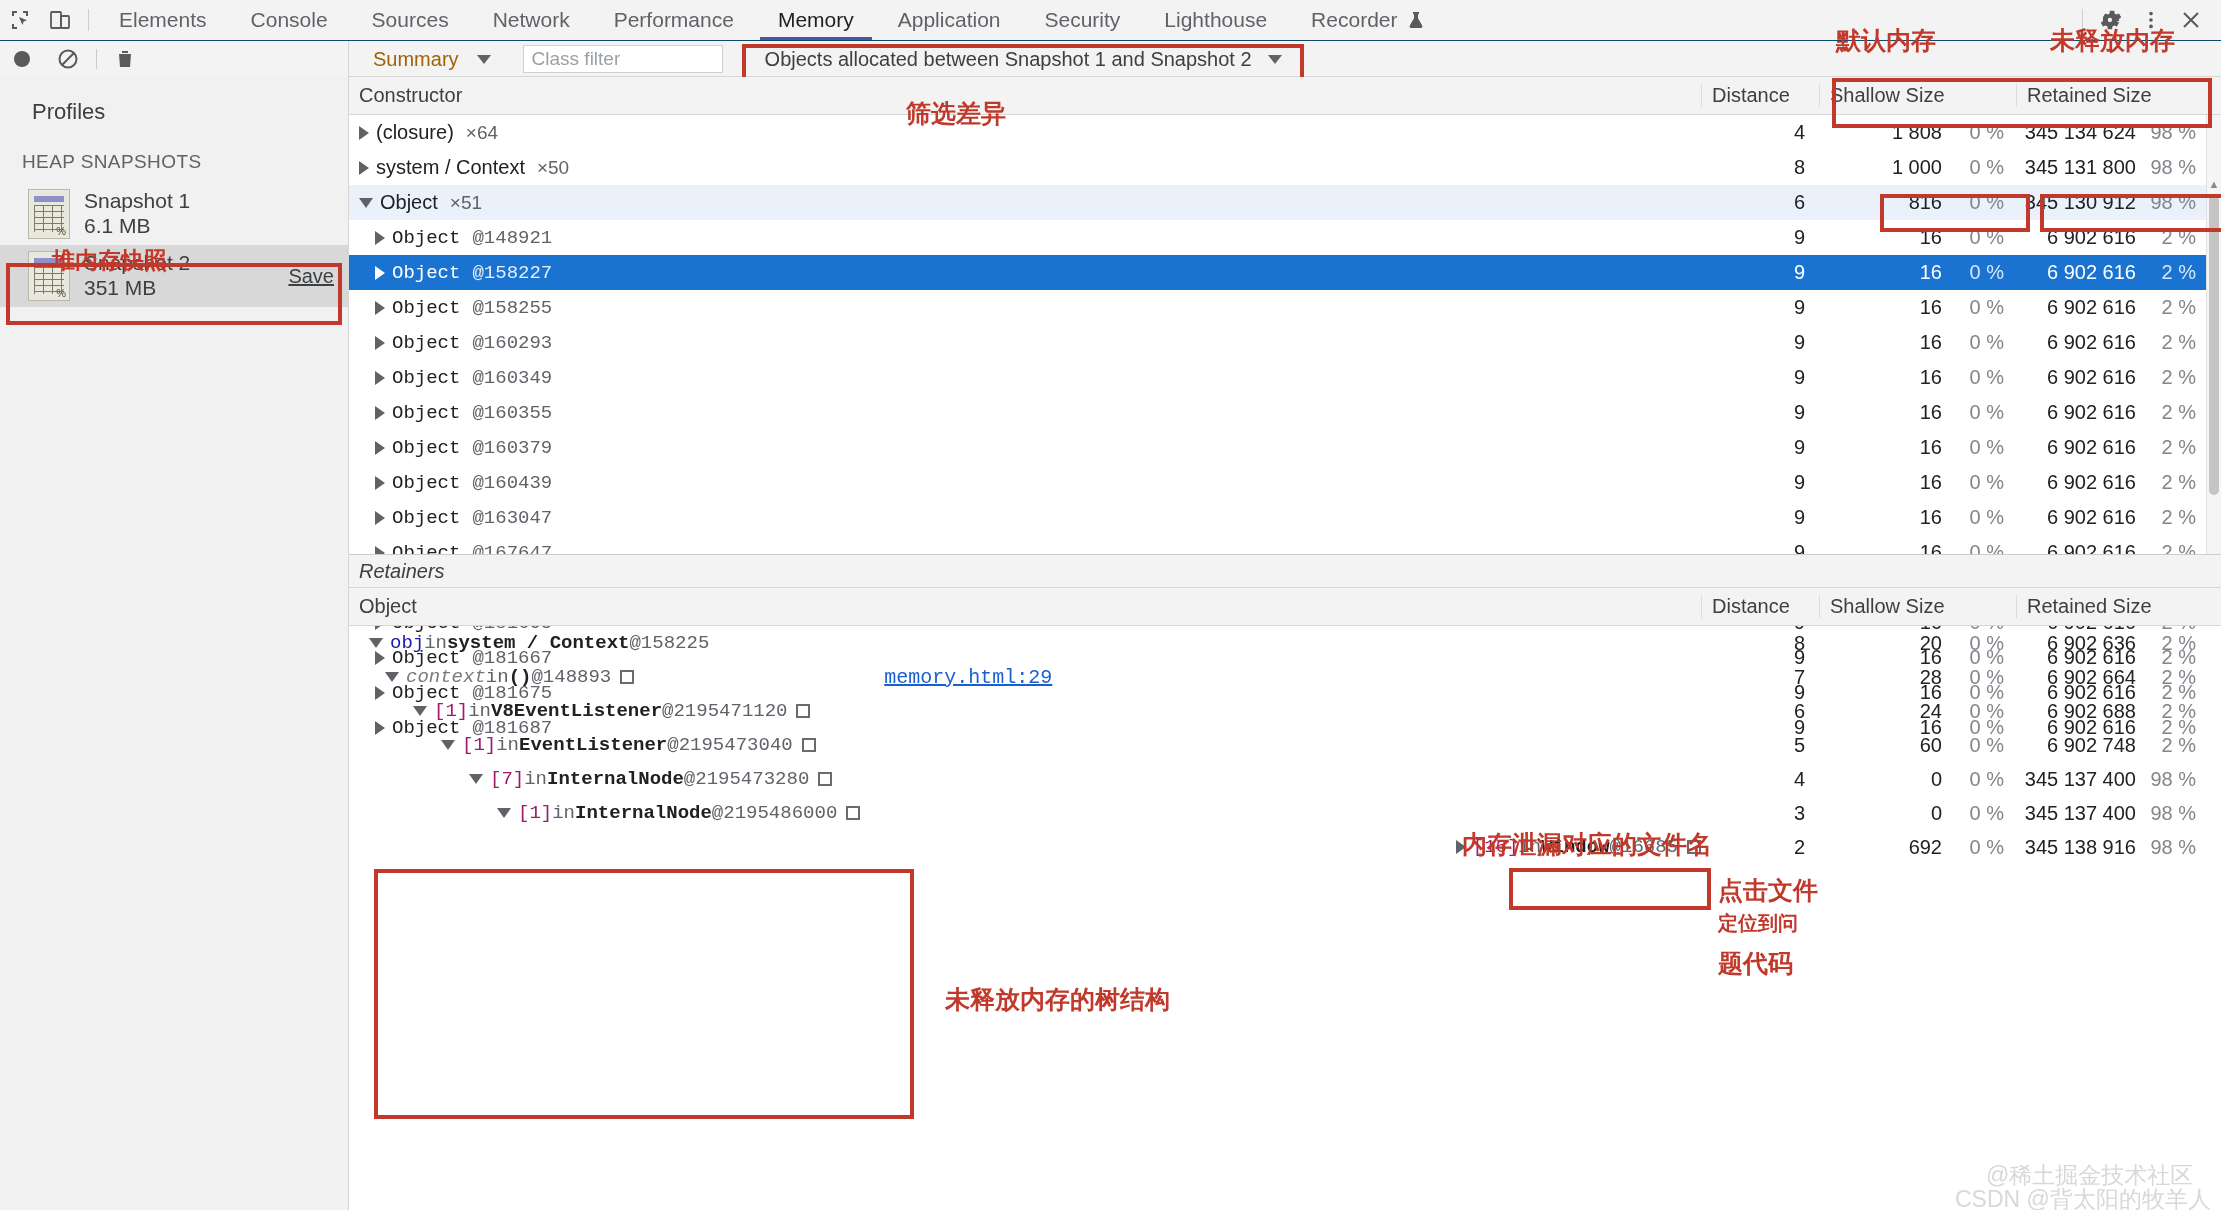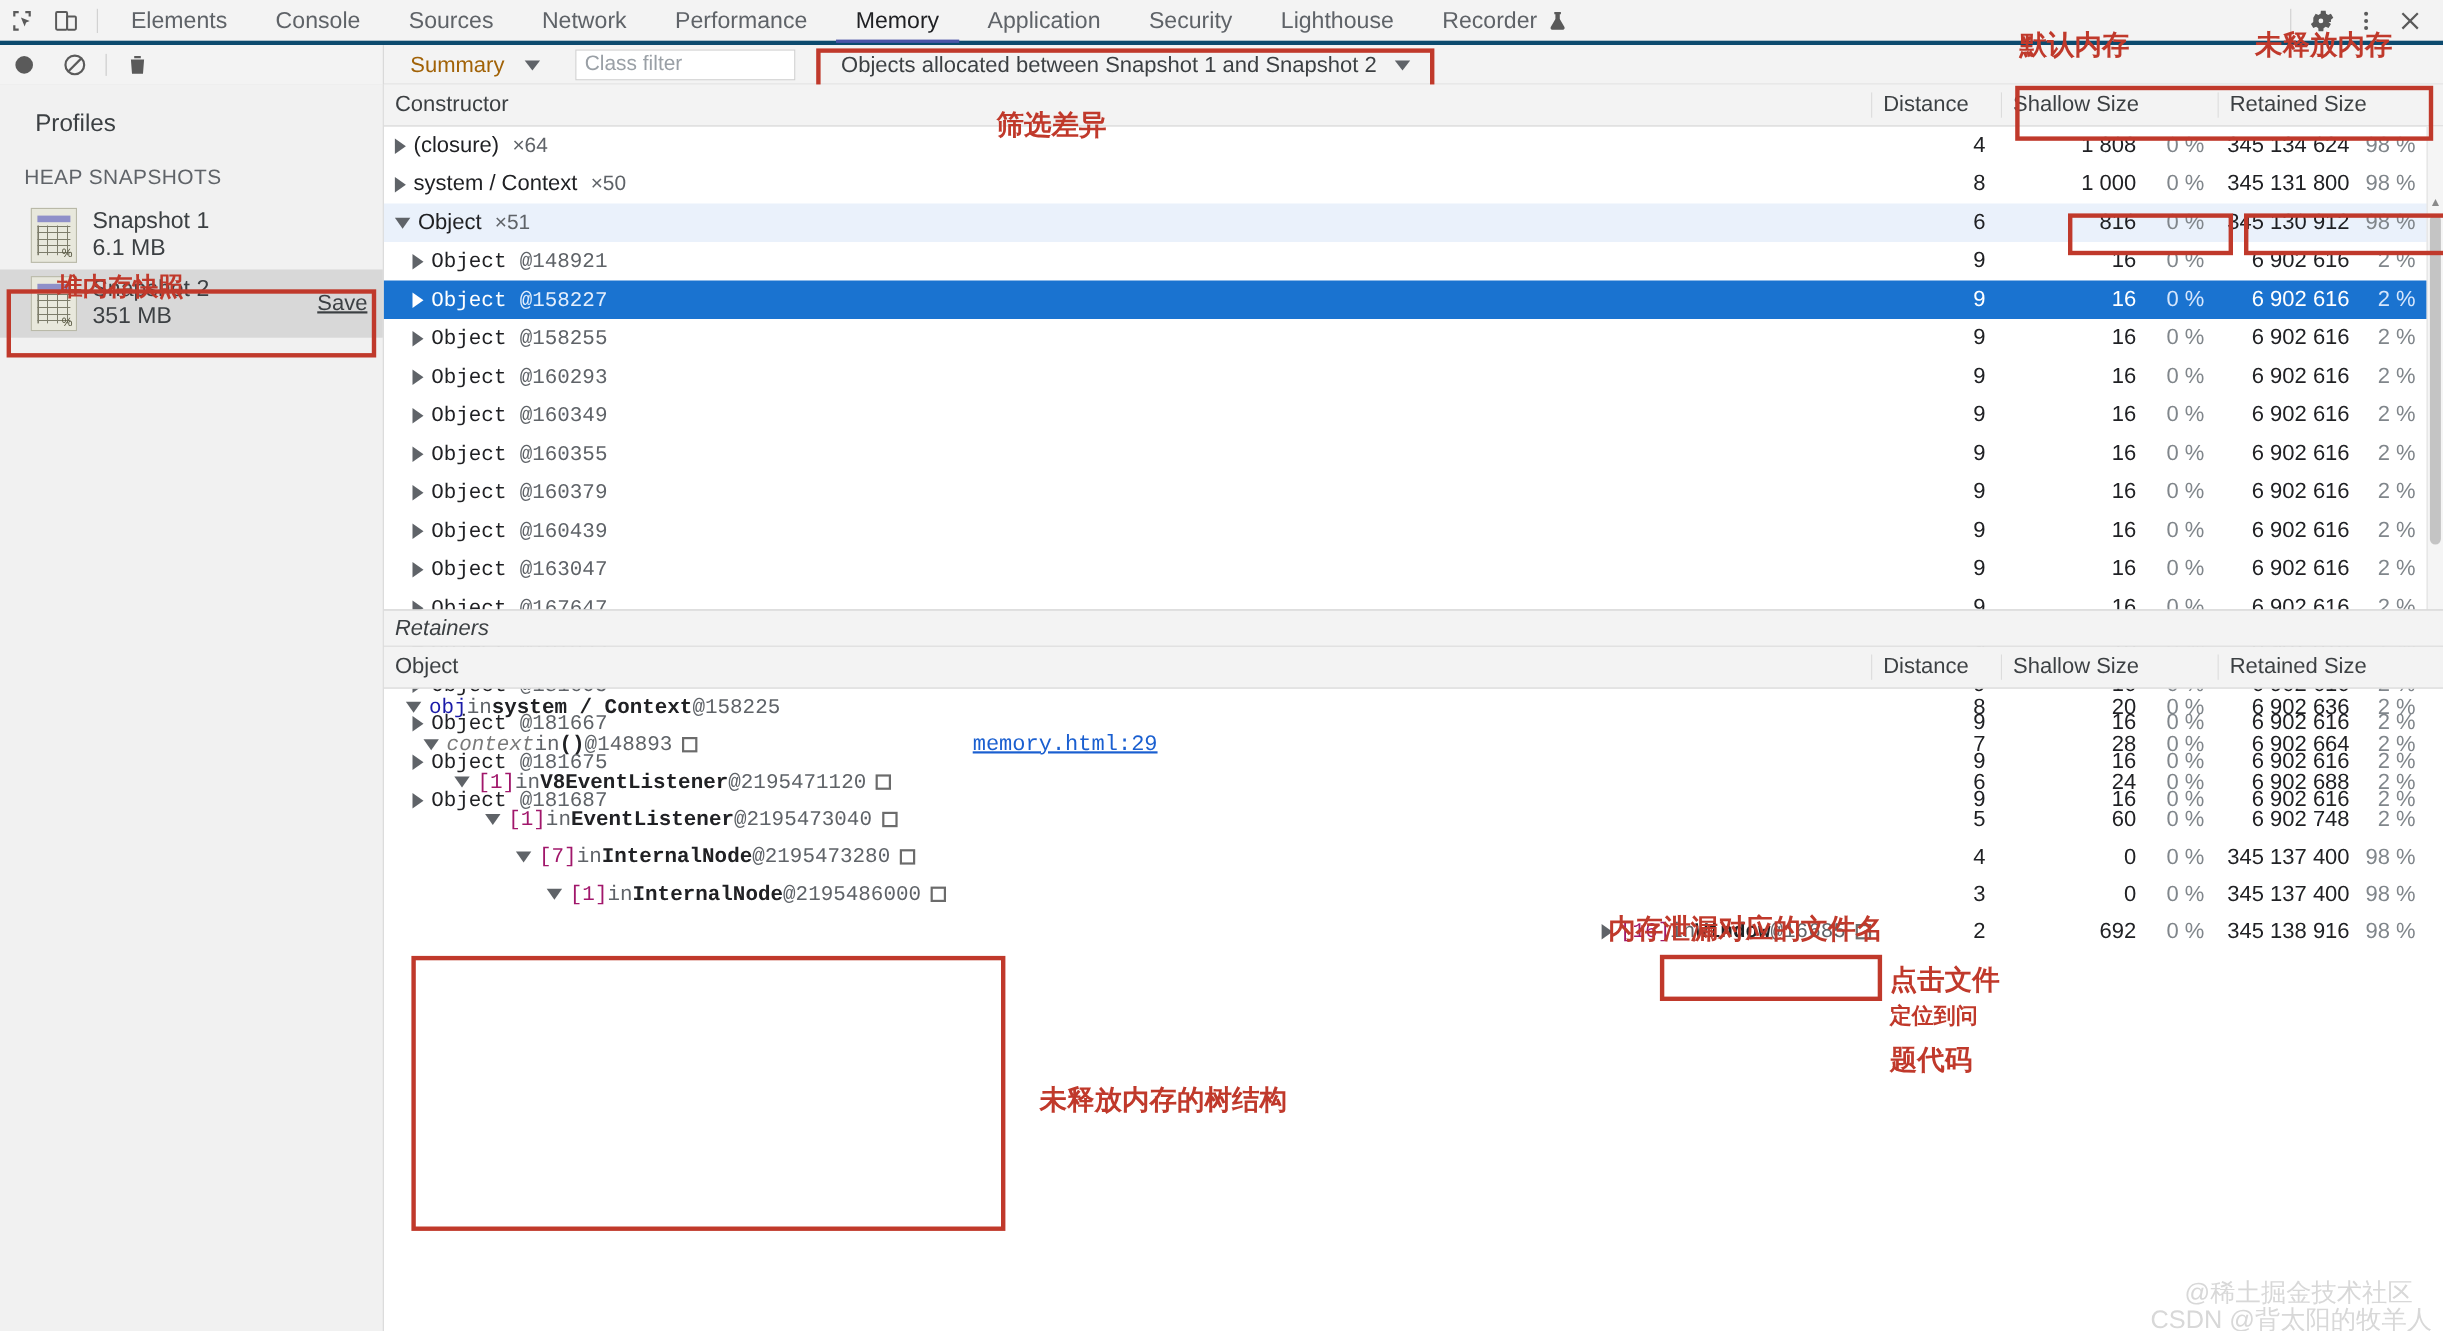--- a/index.html
+++ b/index.html
@@ -8,21 +8,21 @@
     font-family: "Liberation Sans", sans-serif;
     background: #ffffff;
     overflow: hidden;
   }
   #root { position: relative; width: 2221px; height: 1210px; }
 
   
   .tabbar {
     position: absolute; left: 0; top: 0; width: 2221px; height: 41px;
     background: #f3f3f3;
-    border-bottom: 4px solid #0c4a6e;
+    border-bottom: 1px solid #0c4a6e;
     display: flex; align-items: center; text-align: center;
   }
   .tb-icon {
     width: 40px; height: 40px;
     display: flex; align-items: center; justify-content: center;
     color: #5a5a5a;
   }
   .tb-sep {
     width: 1px; height: 22px; background: #cfcfcf; margin: 0 8px;
   }

